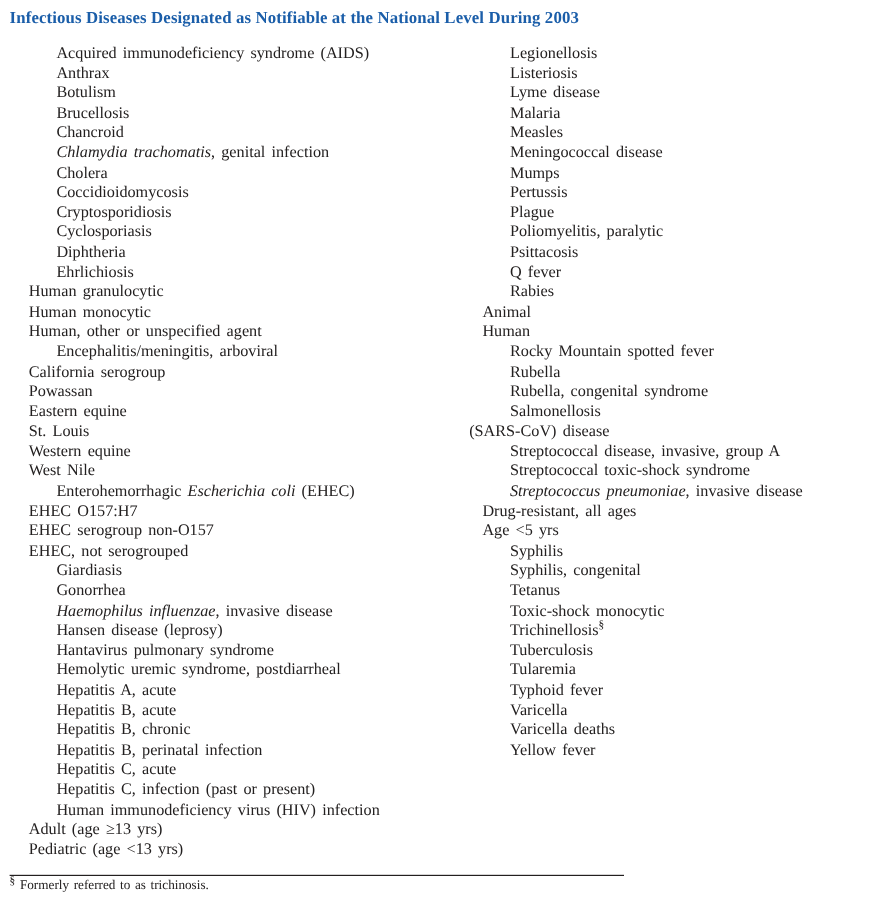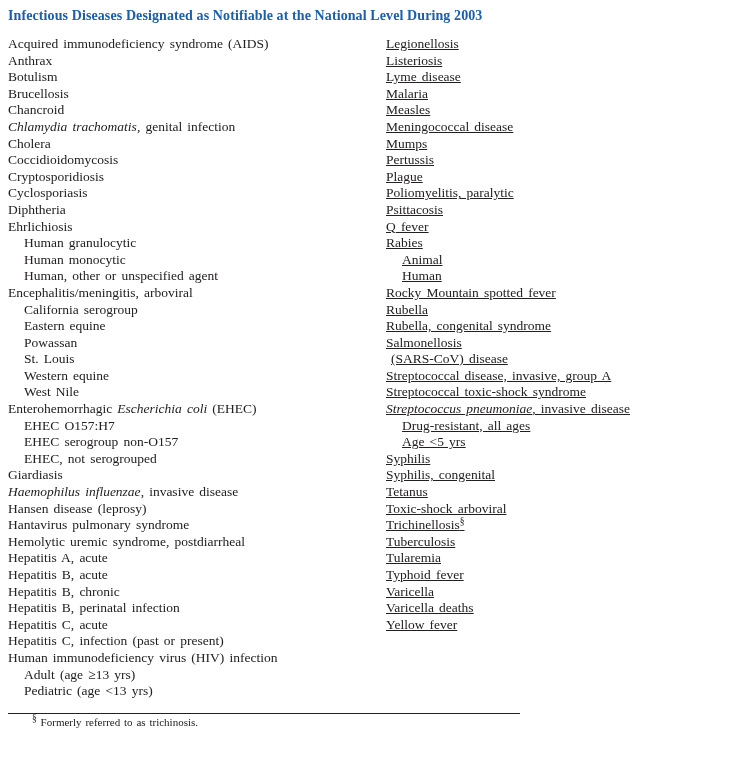--- a/index.html
+++ b/index.html
@@ -14,42 +14,41 @@
     font-family:Liberation Serif, serif;
     font-weight:bold;
     font-size:14px;
     letter-spacing:0.1px;
     white-space:nowrap;
     margin:2px 0 12px 0;
   }
   .cols { display:flex; align-items:flex-start; }
   .col { flex:0 0 auto; }
   .col-left  { width:378px; }
-  .col-right { width:346px;text-decoration:underline; }
+  .col-right { width:346px; }
   .item {
     font-size:13.5px;
     line-height:16.6px;
     white-space:nowrap;
     word-spacing:0.13em;
   }
-  .ind0 { padding-left:0; }
+  .ind0 { padding-left:0;margin-left:39px; }
   .ind1 { padding-left:16px; }
   .ind2 { padding-left:5px; }
   .item i { font-style:italic; }
   .item sup, .footnote sup { font-size:9.5px; line-height:0; }
   .footnote-rule {
     width:512px;
     border-top:1.2px solid #232020;
     margin-top:13px;
   }
   .footnote {
     margin-top:2px;
     font-size:11px;
     word-spacing:0.1em;
-    margin-left:24px;
   }
 </style>
 </head>
 <body style="color: rgb(35, 32, 32);">
 
 <div class="page">
 
   <div class="title" style="color: rgb(27, 94, 169);">Infectious Diseases Designated as Notifiable at the National Level During 2003</div>
 
   <div class="cols">
@@ -64,30 +63,31 @@
         <div class="item ind0">Coccidioidomycosis</div>
         <div class="item ind0">Cryptosporidiosis</div>
         <div class="item ind0">Cyclosporiasis</div>
         <div class="item ind0">Diphtheria</div>
         <div class="item ind0">Ehrlichiosis</div>
         <div class="item ind1">Human granulocytic</div>
         <div class="item ind1">Human monocytic</div>
         <div class="item ind1">Human, other or unspecified agent</div>
         <div class="item ind0">Encephalitis/meningitis, arboviral</div>
         <div class="item ind1">California serogroup</div>
+        <div class="item ind1">Powassan</div>
         <div class="item ind1">Eastern equine</div>
-        <div class="item ind1">Powassan</div>
         <div class="item ind1">St. Louis</div>
         <div class="item ind1">Western equine</div>
         <div class="item ind1">West Nile</div>
         <div class="item ind0">Enterohemorrhagic <i>Escherichia coli</i> (EHEC)</div>
         <div class="item ind1">EHEC O157:H7</div>
         <div class="item ind1">EHEC serogroup non-O157</div>
         <div class="item ind1">EHEC, not serogrouped</div>
         <div class="item ind0">Giardiasis</div>
+        <div class="item ind0">Gonorrhea</div>
         <div class="item ind0"><i>Haemophilus influenzae</i>, invasive disease</div>
         <div class="item ind0">Hansen disease (leprosy)</div>
         <div class="item ind0">Hantavirus pulmonary syndrome</div>
         <div class="item ind0">Hemolytic uremic syndrome, postdiarrheal</div>
         <div class="item ind0">Hepatitis A, acute</div>
         <div class="item ind0">Hepatitis B, acute</div>
         <div class="item ind0">Hepatitis B, chronic</div>
         <div class="item ind0">Hepatitis B, perinatal infection</div>
         <div class="item ind0">Hepatitis C, acute</div>
         <div class="item ind0">Hepatitis C, infection (past or present)</div>
@@ -117,21 +117,21 @@
         <div class="item ind0">Salmonellosis</div>
         <div class="item ind2">(SARS-CoV) disease</div>
         <div class="item ind0">Streptococcal disease, invasive, group A</div>
         <div class="item ind0">Streptococcal toxic-shock syndrome</div>
         <div class="item ind0"><i>Streptococcus pneumoniae</i>, invasive disease</div>
         <div class="item ind1">Drug-resistant, all ages</div>
         <div class="item ind1">Age &lt;5 yrs</div>
         <div class="item ind0">Syphilis</div>
         <div class="item ind0">Syphilis, congenital</div>
         <div class="item ind0">Tetanus</div>
-        <div class="item ind0">Toxic-shock arboviral</div>
+        <div class="item ind0">Toxic-shock monocytic</div>
         <div class="item ind0">Trichinellosis<sup>§</sup></div>
         <div class="item ind0">Tuberculosis</div>
         <div class="item ind0">Tularemia</div>
         <div class="item ind0">Typhoid fever</div>
         <div class="item ind0">Varicella</div>
         <div class="item ind0">Varicella deaths</div>
         <div class="item ind0">Yellow fever</div>
       </div>
   </div>
 

